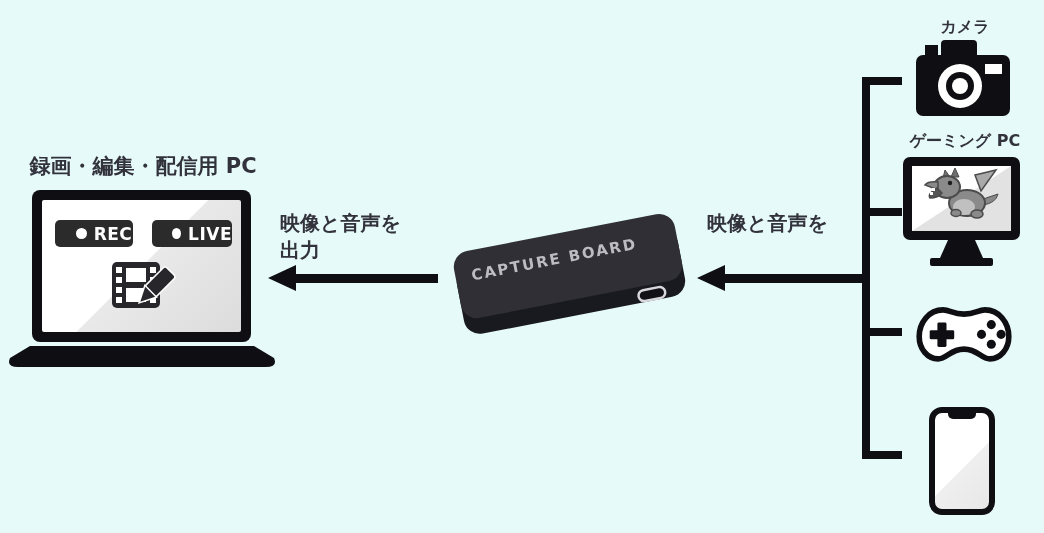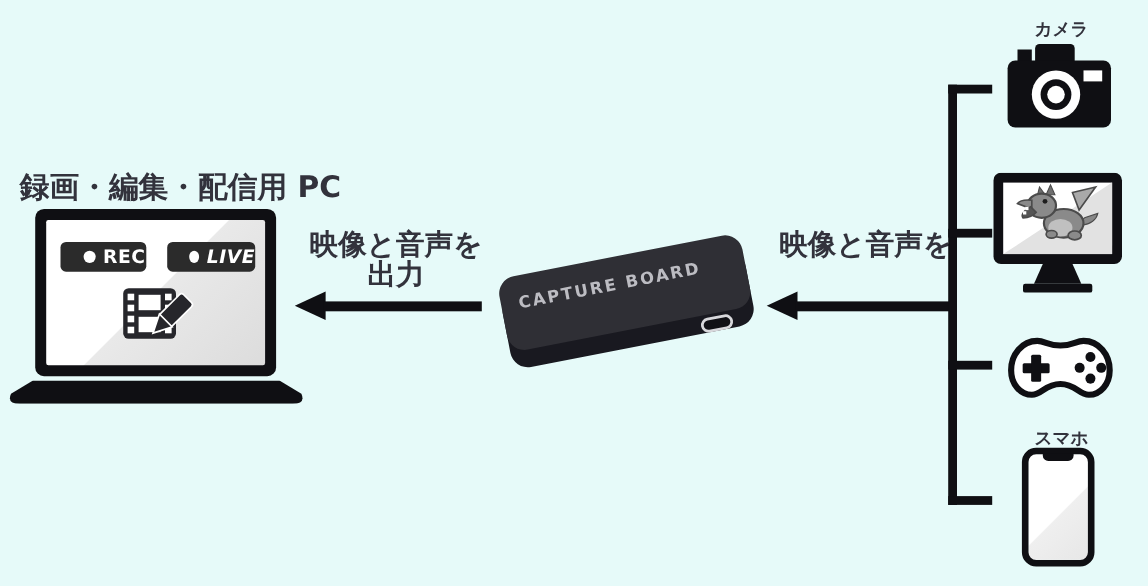--- a/index.html
+++ b/index.html
@@ -4,48 +4,48 @@
 <style>
   :root{
     --background:#e6faf9; --ink:#0f0f13; --text:#32323c;
     --screen-gray:#e2e2e2; --badge-bg:#2b2b2b;
     --device-top:#2f2f35; --device-side:#191920; --device-text:#bcbcc2;
   }
   *{margin:0;padding:0;box-sizing:border-box;}
   body{font-family:"DejaVu Sans","Liberation Sans",sans-serif;background:#fff;}
   .stage{position:relative;width:1044px;height:533px;background:var(--background);overflow:hidden;}
 
-  .title{position:absolute;color:var(--text);font-weight:600;font-size:27px;text-align:center;white-space:nowrap;}
+  .title{position:absolute;color:var(--text);font-weight:600;font-size:21px;text-align:center;white-space:nowrap;}
   .pc-title{left:18px;top:152px;width:250px;}
   .cb-title{left:488px;top:179px;width:180px;}
 
   .src-label{position:absolute;color:var(--text);font-weight:600;font-size:16px;text-align:center;white-space:nowrap;}
 
   
   .laptop-screen{position:absolute;left:32px;top:190px;width:219px;height:152px;
     background:var(--ink);border-radius:8px;padding:10px;}
   .laptop-display{position:relative;width:100%;height:100%;border-radius:2px;
     background:linear-gradient(135deg,#ffffff 0%,#ffffff 50%,#e9e9e9 50.5%,#dcdcdc 100%);}
   .badge{position:absolute;top:20px;height:27px;background:var(--badge-bg);border-radius:5px;
     color:#fff;font-weight:bold;font-size:17px;display:flex;align-items:center;justify-content:center;gap:7px;letter-spacing:.5px;padding-left:20px;}
   .badge .dot{width:11px;height:11px;border-radius:50%;background:#fff;}
   .badge-rec{left:13px;width:78px;}
-  .badge-live{left:110px;width:80px;font-style:italic;}
+  .badge-live{left:110px;width:80px;}
   .film-icon{position:absolute;left:66px;top:60px;}
   .laptop-base{position:absolute;left:6px;top:346px;}
 
   
   .arrow{position:absolute;height:26px;}
   .arrow .head{position:absolute;left:0;top:0;width:0;height:0;
     border-top:13px solid transparent;border-bottom:13px solid transparent;border-right:28px solid var(--ink);}
   .arrow .bar{position:absolute;left:26px;right:0;top:9px;height:9px;background:var(--ink);}
   .arrow-out{left:268px;top:265px;width:170px;}
   .arrow-in{left:697px;top:265px;width:173px;}
-  .arrow-label{position:absolute;width:160px;text-align:center;color:var(--text);
-    font-weight:600;font-size:26px;line-height:27px;white-space:nowrap;}
+  .arrow-label{position:absolute;width:160px;text-align:left;color:var(--text);
+    font-weight:600;font-size:20px;line-height:27px;white-space:nowrap;}
   .label-out{left:280px;top:210px;}
   .label-in{left:707px;top:210px;}
 
   
   .capture-board{position:absolute;left:445px;top:212px;}
   .cb-text{font-size:15px;letter-spacing:2px;font-weight:600;fill:var(--device-text);
     font-family:"DejaVu Sans","Liberation Sans",sans-serif;}
 
   
   .trunk{position:absolute;left:862px;top:77px;width:8px;height:382px;background:var(--ink);}
@@ -136,20 +136,21 @@
   <svg style="position:absolute;left:915px;top:38px" width="96" height="80" viewBox="0 0 96 80">
     <rect x="10" y="7" width="13" height="14" fill="#0f0f13"></rect>
     <rect x="26" y="2" width="36" height="20" rx="4" fill="#0f0f13"></rect>
     <rect x="1" y="17" width="94" height="61" rx="7" fill="#0f0f13"></rect>
     <rect x="70" y="26" width="17" height="10" fill="#ffffff"></rect>
     <circle cx="45" cy="48" r="22" fill="#ffffff"></circle>
     <circle cx="45" cy="48" r="14" fill="#0f0f13"></circle>
     <circle cx="45" cy="48" r="8" fill="#ffffff"></circle>
   </svg>
 
+  <div class="src-label" style="left:900px;top:131px;width:130px">ゲーミング PC</div>
   <svg style="position:absolute;left:903px;top:157px" width="120" height="110" viewBox="0 0 120 110">
     <rect x="0" y="0" width="117" height="83" rx="7" fill="#0f0f13"></rect>
     <rect x="9" y="9" width="99" height="65" fill="#ffffff"></rect>
     <path d="M 9,74 L 108,9 L 108,74 Z" fill="#e2e2e2"></path>
     <g>
       <path d="M 72,18 L 93,13 L 78,34 Z" fill="#a9a9a9" stroke="#4b4b4b" stroke-width="1.5"></path>
       <path d="M 80,48 Q 93,46 95,37 L 83,41 Q 80,44 76,44 Z" fill="#888888" stroke="#4b4b4b" stroke-width="1"></path>
       <ellipse cx="64" cy="46" rx="18" ry="13" fill="#8a8a8a" stroke="#4b4b4b" stroke-width="2"></ellipse>
       <ellipse cx="61" cy="50" rx="11" ry="8" fill="#c0c0c0"></ellipse>
       <ellipse cx="74" cy="57" rx="6" ry="4" fill="#8a8a8a" stroke="#4b4b4b" stroke-width="1.5"></ellipse>
@@ -170,18 +171,17 @@
   <svg style="position:absolute;left:915px;top:300px" width="98" height="73" viewBox="0 0 140 104">
     <path d="M 40,14 C 20,14 6,32 6,52 C 6,70 18,84 33,84 C 46,84 50,70 70,70 C 90,70 94,84 107,84 C 122,84 134,70 134,52 C 134,32 120,14 100,14 C 90,14 86,20 70,20 C 54,20 50,14 40,14 Z" fill="#ffffff" stroke="#0f0f13" stroke-width="8"></path>
     <rect x="21" y="43" width="35" height="13" rx="2" fill="#0f0f13"></rect>
     <rect x="32" y="32" width="13" height="35" rx="2" fill="#0f0f13"></rect>
     <circle cx="95" cy="49" r="6.5" fill="#0f0f13"></circle>
     <circle cx="109" cy="35" r="6.5" fill="#0f0f13"></circle>
     <circle cx="123" cy="49" r="6.5" fill="#0f0f13"></circle>
     <circle cx="109" cy="63" r="6.5" fill="#0f0f13"></circle>
   </svg>
 
-  <div class="src-label" style="left:903px;top:389px;width:124px">スマホ</div>
   <div class="phone">
     <div class="notch"></div>
   </div>
 
 </div>
 
 </body></html>

